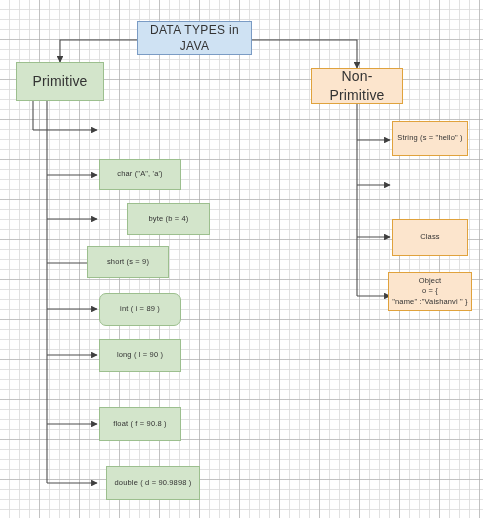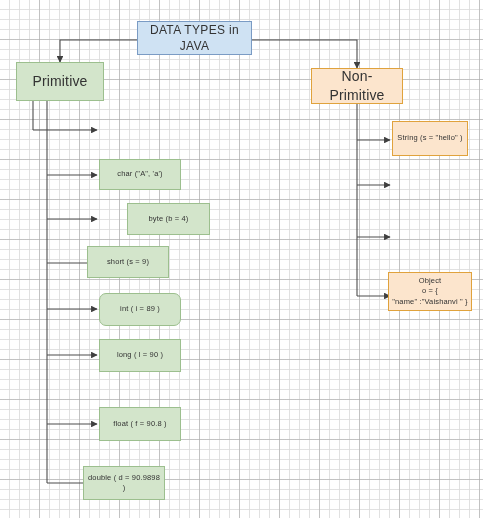--- a/index.html
+++ b/index.html
@@ -127,26 +127,29 @@
   </div>
   <div class="node node-green" style="left:99px; top:293px; width:82px; height:33px;border-radius:7px;">
     <span>int ( i = 89 )</span>
   </div>
   <div class="node node-green" style="left:99px; top:339px; width:82px; height:33px;">
     <span>long ( l = 90 )</span>
   </div>
   <div class="node node-green" style="left:99px; top:407px; width:82px; height:34px;align-items:center;">
     <span>float ( f = 90.8 )</span>
   </div>
-  <div class="node node-green" style="left:83px; top:466px; width:82px; height:34px;">
+  <div class="node node-green" style="left:106px; top:466px; width:94px; height:34px;">
     <span>double ( d = 90.9898 )</span>
   </div>
 
   <div class="node node-orange" style="left:392px; top:121px; width:76px; height:35px;">
     <span>String (s = "hello" )</span>
+  </div>
+  <div class="node node-orange" style="left:392px; top:219px; width:76px; height:37px;">
+    <span>Class</span>
   </div>
   <div class="node node-orange multi" style="left:388px; top:272px; width:84px; height:39px;">
     <span class="multi">Object
 o = {
 "name" :"Vaishanvi " }</span>
   </div>
 
 </div>
 
 </body></html>

